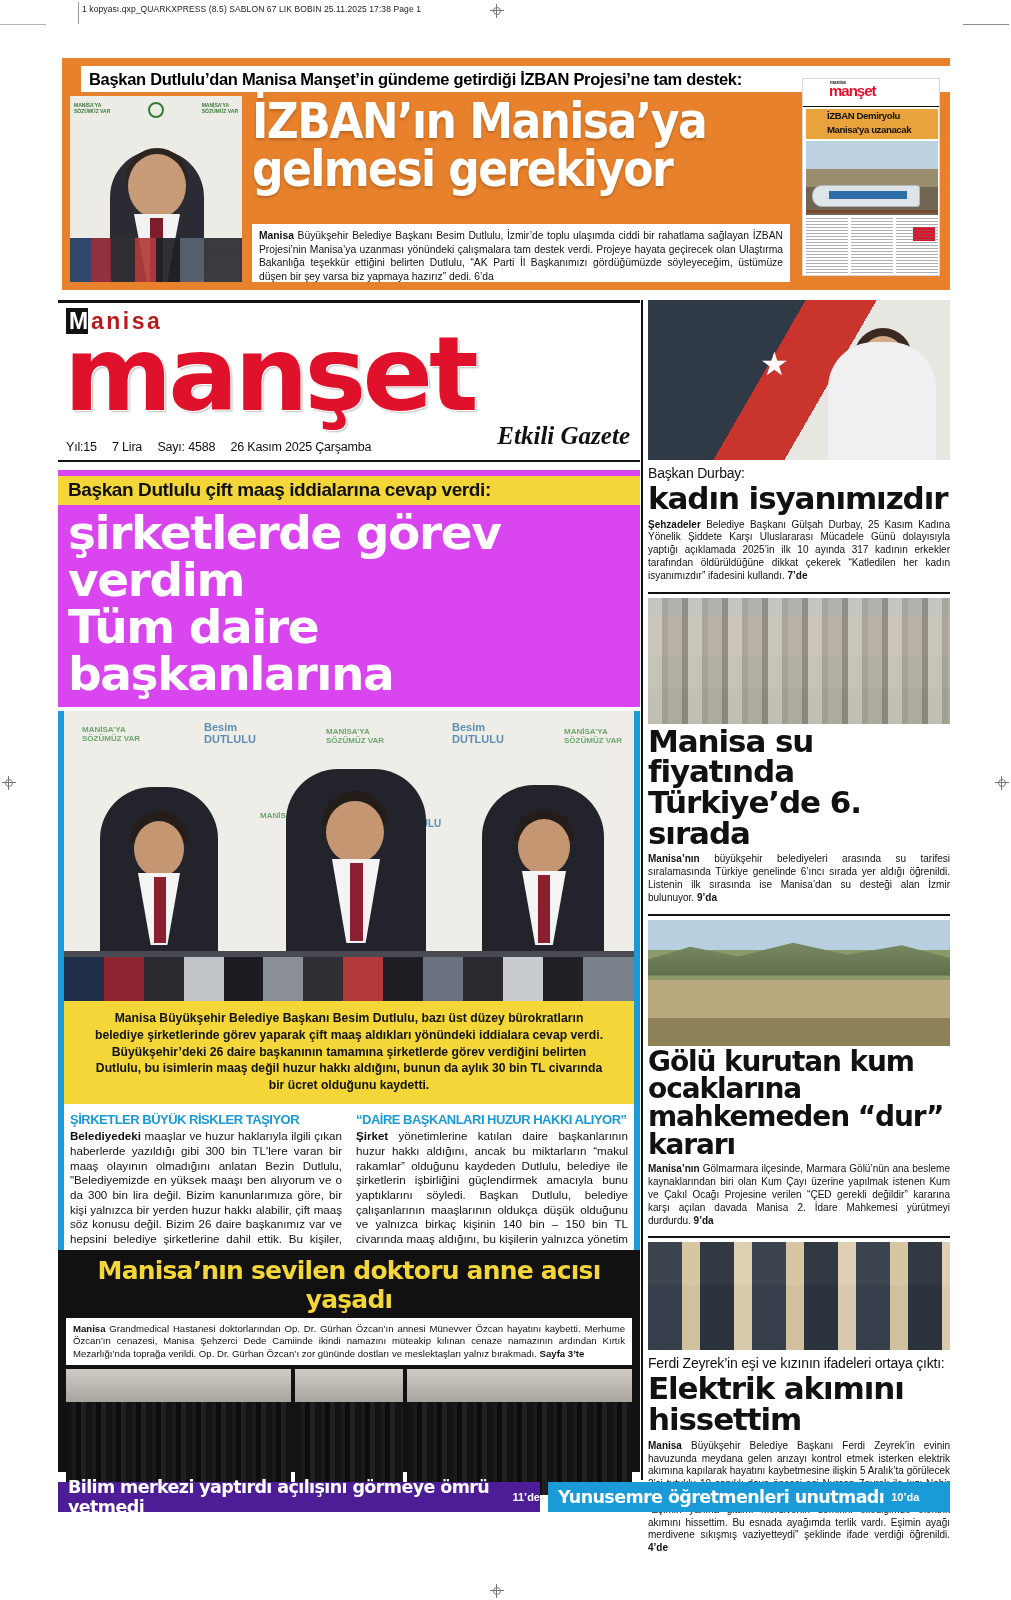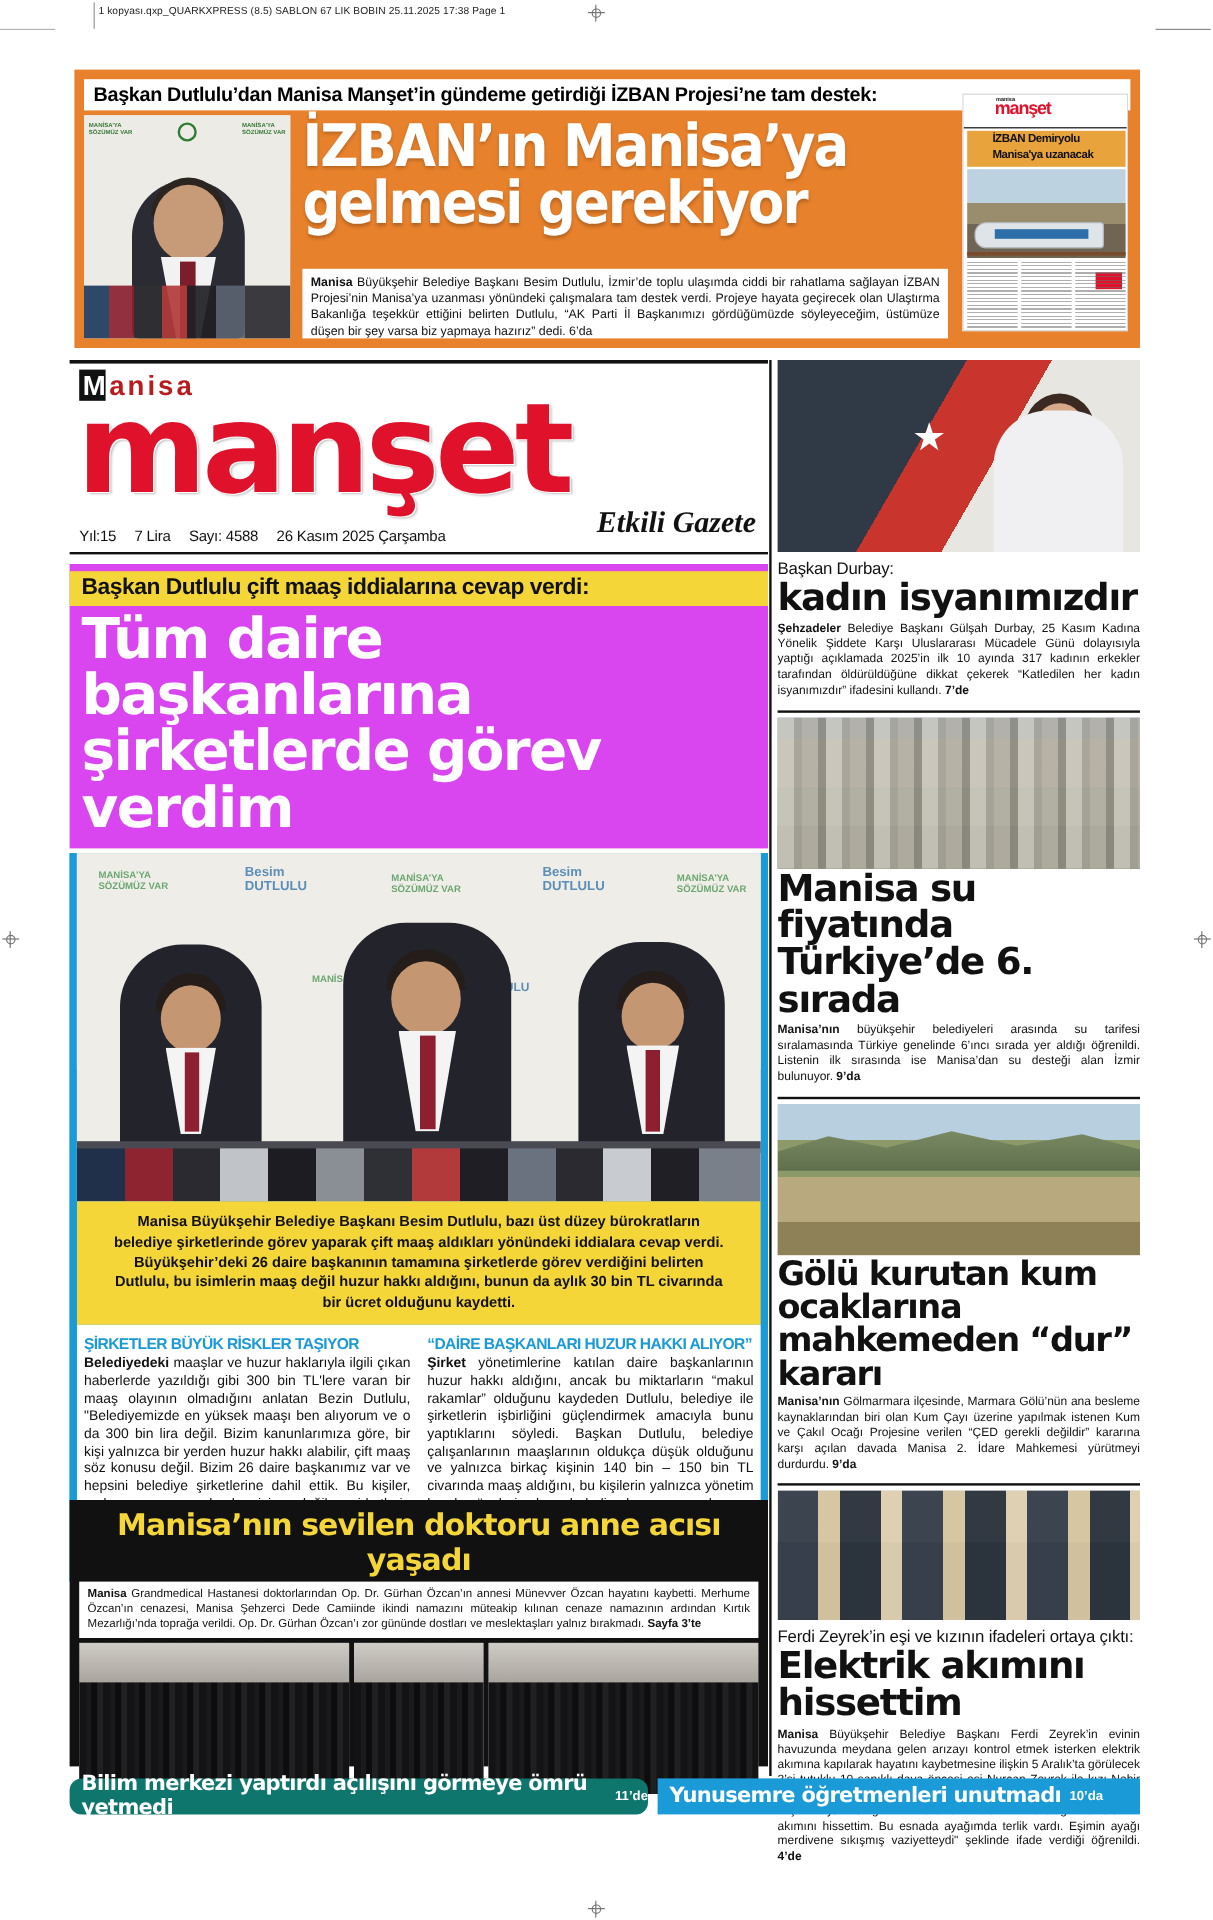--- a/index.html
+++ b/index.html
@@ -23,21 +23,21 @@
   .reg-mark::after  { content:""; position:absolute; left:0; top:6px; width:14px; height:1px; background:#777; }
   .reg-mark i { position:absolute; left:3px; top:3px; width:8px; height:8px; border:1px solid #777; border-radius:50%; display:block; }
   .crop-tick { position:absolute; background:#8a8a8a; }
 
   
   .topbanner {
     position:absolute; left:62px; top:58px; width:888px; height:232px;
     background:#e8812b;
   }
   .topbanner-kicker {
-    position:absolute; left:8px; top:8px; width:872px; height:26px;
+    position:absolute; left:19px; top:8px; width:872px; height:26px;
     background:#ffffff; color:#000;
     font-size:16.5px; font-weight:700; letter-spacing:-0.3px;
     display:flex; align-items:center; padding-left:8px; white-space:nowrap;
   }
   .tb-photo {
     position:absolute; left:8px; top:38px; width:172px; height:186px;
     background:linear-gradient(175deg,#eceae4 0%,#dedad1 42%,#9a8f80 100%);
     overflow:hidden;
   }
   .tb-photo .bkwall { position:absolute; inset:0; background:#edebe5; }
@@ -200,21 +200,21 @@
   .r-head.sm { font-size:28px; }
   .r-body { font-size:10px; line-height:1.28; color:#111; text-align:justify; padding-bottom:6px; }
   .r-body b { font-weight:700; }
   .r-rule { height:2px; background:#111; margin:3px 0 4px 0; }
 
   
   .bbar { position:absolute; height:30px; display:flex; align-items:center; }
   .bbar span.t { color:#fff; font-size:17.5px; font-weight:800; letter-spacing:-.6px;
      font-family:"DejaVu Sans", sans-serif; padding-left:10px; }
   .bbar span.pg { color:#fff; font-size:11px; font-weight:800; margin-left:7px; }
-  .bbar.pink { left:58px; top:1482px; width:482px; background:#0f766e;border-radius:10px; }
+  .bbar.pink { left:58px; top:1482px; width:482px; background:#4c1d95; }
   .bbar.blue { left:548px; top:1482px; width:402px; background:#1a9ad7; }
 
 </style>
 </head>
 <body>
 
 <div class="page">
 
   <div class="slug-rule-v"></div>
   <div class="slug-rule-h"></div>
@@ -301,22 +301,22 @@
     </div>
     <div class="mh-rule-bot"></div>
   </div>
 
   <div class="v-divider"></div>
 
   <div class="lead">
     <div class="lead-blue">
       <div class="lead-kicker">Başkan Dutlulu çift maaş iddialarına cevap verdi:</div>
       <div class="lead-headline">
+        <div>şirketlerde görev verdim</div>
         <div>Tüm daire başkanlarına</div>
-        <div>şirketlerde görev verdim</div>
       </div>
     </div>
 
     <div style="position:relative;background:#1a9ad7;">
       <div class="lead-side-l"></div>
       <div class="lead-side-r"></div>
 
       <div class="lead-photo">
         <div class="backdrop"></div>
         <span class="wm" style="left:18px;top:14px;">MANİSA’YA<br>SÖZÜMÜZ VAR</span>

